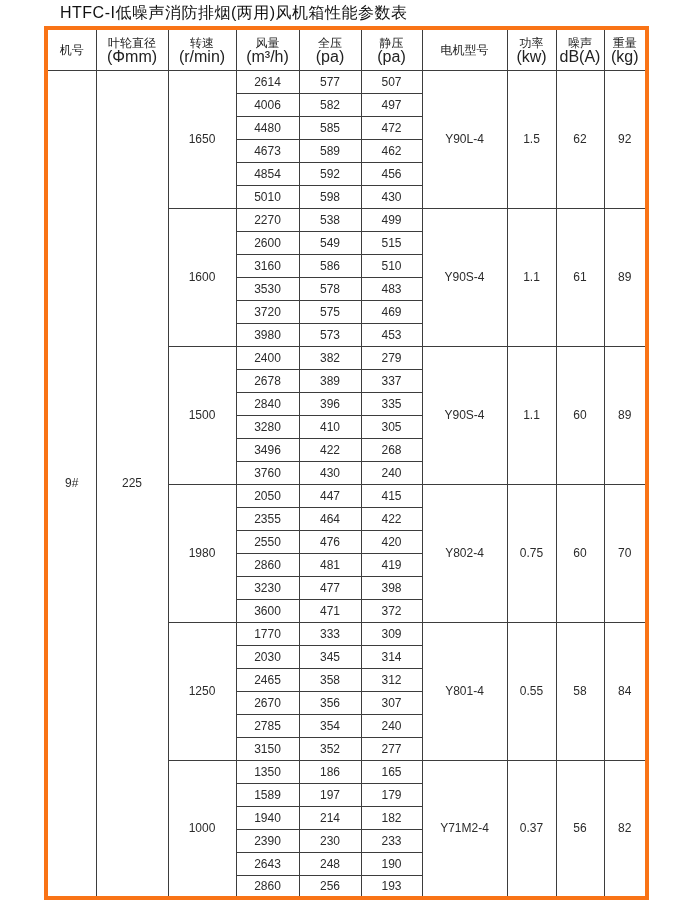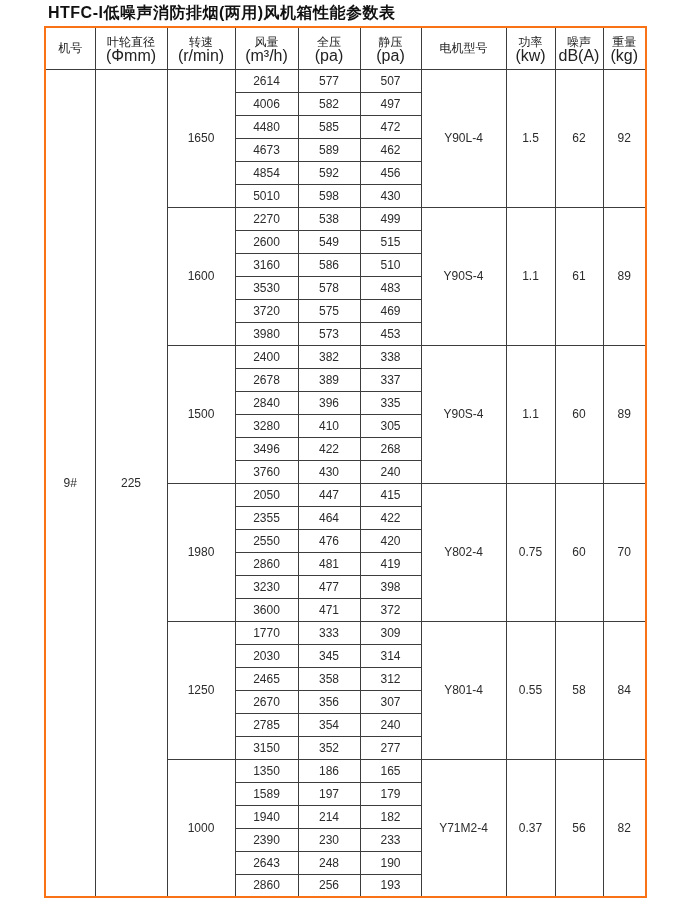--- a/index.html
+++ b/index.html
@@ -3,26 +3,26 @@
 <meta charset="utf-8">
 <style>
   html,body{margin:0;padding:0;}
   body{
     width:700px;height:901px;background:#ffffff;
     font-family:"Liberation Sans","DejaVu Sans",sans-serif;
     color:#222;overflow:hidden;
   }
   .page{padding:2px 0 0 44px;}
   .title{
-    font-size:16px;font-weight:bold;color:#111;
-    letter-spacing:0.5px;line-height:22px;margin:0 0 2px 4px;
+    font-size:16px;font-weight:normal;color:#111;
+    letter-spacing:0.5px;line-height:22px;margin:0 0 2px 16px;
   }
   table.spec{
     border-collapse:collapse;table-layout:fixed;
-    width:601px;border:2px solid #f97316;
+    width:601px;border:4px solid #f97316;
   }
   table.spec th, table.spec td{
     border:1px solid #3d3d3d;
     text-align:center;vertical-align:middle;
     padding:0;font-weight:normal;
     font-size:12px;color:#2b2b2b;
     overflow:hidden;white-space:nowrap;
   }
   table.spec thead tr{height:42px;}
   table.spec tbody tr{height:23px;}
@@ -169,21 +169,21 @@
         </tr>
         <tr>
           <td>3980</td>
           <td>573</td>
           <td>453</td>
         </tr>
         <tr>
           <td rowspan="6">1500</td>
           <td>2400</td>
           <td>382</td>
-          <td>338</td>
+          <td>279</td>
           <td rowspan="6">Y90S-4</td>
           <td rowspan="6">1.1</td>
           <td rowspan="6">60</td>
           <td rowspan="6">89</td>
         </tr>
         <tr>
           <td>2678</td>
           <td>389</td>
           <td>337</td>
         </tr>

